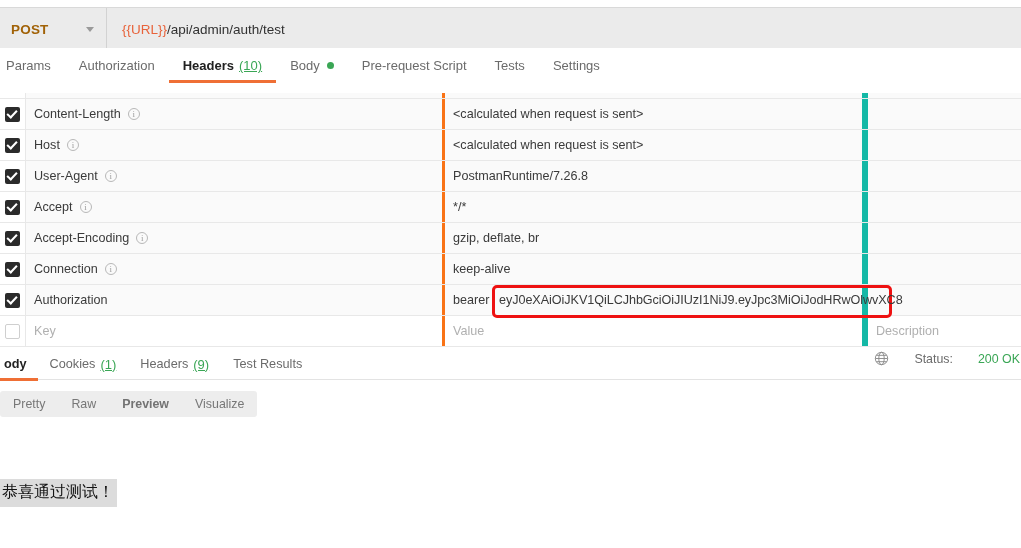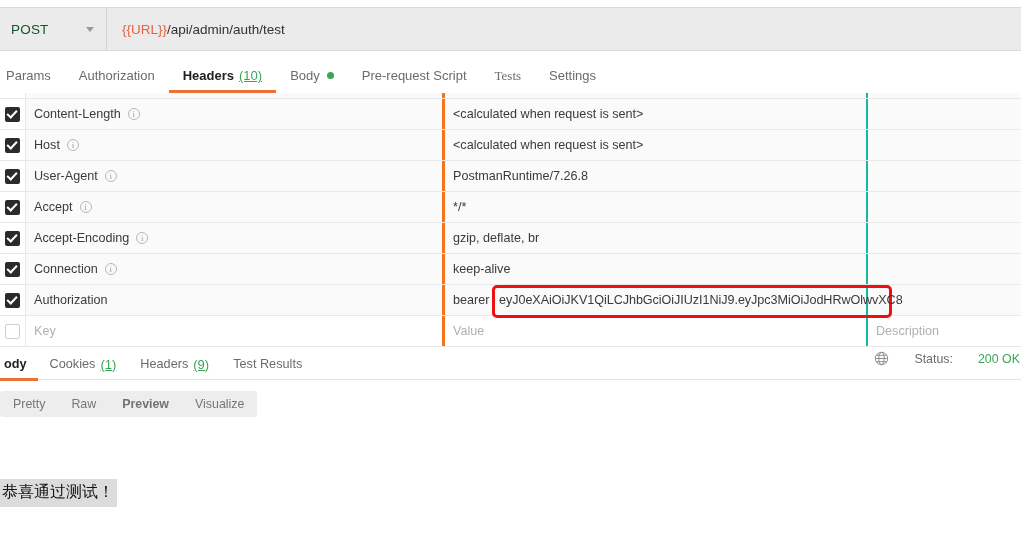--- a/index.html
+++ b/index.html
@@ -16,34 +16,34 @@
   .urlbar {
     position: absolute; left: 0; top: 7px; width: 1021px; height: 44px;
     background: #ebebeb; border-top: 1px solid #d9d9d9; border-bottom: 1px solid #d9d9d9;
     display: flex; align-items: stretch;
   }
   .method-box {
     width: 107px; flex: 0 0 107px; display: flex; align-items: center;
     justify-content: space-between; padding: 0 12px 0 11px;
     border-right: 1px solid #d2d2d2; cursor: pointer;
   }
-  .method-label { font-size: 13.5px; color: #14532d; font-weight: 400; letter-spacing: .2px; }
+  .method-label { font-size: 13.5px; color: #a16207; font-weight: 700; letter-spacing: .2px; }
   .caret {
     width: 0; height: 0; border-left: 4.5px solid transparent; border-right: 4.5px solid transparent;
     border-top: 5px solid #9a9a9a;
   }
   .url-input {
     flex: 1; display: flex; align-items: center; padding-left: 15px;
     font-size: 13.5px; color: #313131; cursor: text; overflow: hidden; white-space: nowrap;
   }
   .url-var { color: #e8633b; }
 
   
   .req-tabs {
-    position: absolute; left: 0; top: 58px; width: 1021px; height: 35px;
+    position: absolute; left: 0; top: 48px; width: 1021px; height: 35px;
     display: flex; align-items: flex-start; background: #fff;
   }
   .rtab {
     position: relative; height: 35px; display: flex; align-items: center;
     font-size: 13px; color: #6b6b6b; cursor: pointer; white-space: nowrap;
   }
   .rtab .lbl { line-height: 1; }
   .rtab.active .lbl { color: #212121; font-weight: 700; }
   .rtab .underline {
     position: absolute; left: 0; right: 0; bottom: 0; height: 3px; background: #ef6f35;
@@ -76,21 +76,21 @@
   }
   .cb.empty { background: transparent; border: 1px solid #cfcfcf; }
   .cb.empty::after { display: none; }
   .c-key {
     flex: 0 0 419px; width: 419px; display: flex; align-items: center; gap: 7px;
     padding-left: 8px; border-right: 3px solid #f97316;
     font-size: 12.6px; color: #3a3a3a; overflow: hidden; white-space: nowrap;
   }
   .c-val {
     flex: 0 0 423px; width: 423px; display: flex; align-items: center;
-    padding-left: 8px; border-right: 2px solid #14b8a6;
+    padding-left: 8px; border-right: 6px solid #14b8a6;
     font-size: 12.6px; color: #3a3a3a; overflow: hidden; white-space: nowrap;
     position: relative;
   }
   .c-desc {
     flex: 1; display: flex; align-items: center; padding-left: 8px;
     font-size: 12.6px; color: #3a3a3a; overflow: hidden; white-space: nowrap;
   }
   .info-icon {
     width: 12px; height: 12px; border: 1px solid #b8b8b8; border-radius: 50%;
     display: inline-flex; align-items: center; justify-content: center; flex: 0 0 12px;
@@ -181,21 +181,21 @@
       <span class="count-green">(10)</span>
       <span class="underline"></span>
     </div>
     <div class="rtab" style="padding:0 14px;">
       <span class="lbl">Body</span>
       <span class="dot-green"></span>
     </div>
     <div class="rtab" style="padding:0 14px;">
       <span class="lbl">Pre-request Script</span>
     </div>
-    <div class="rtab" style="padding:0 14px;font-family:Liberation Serif, serif;">
+    <div class="rtab" style="padding:0 14px;">
       <span class="lbl">Tests</span>
     </div>
     <div class="rtab" style="padding:0 14px;">
       <span class="lbl">Settings</span>
     </div>
   </div>
 
   <div class="tbl">
 
     <div class="trow partial">

